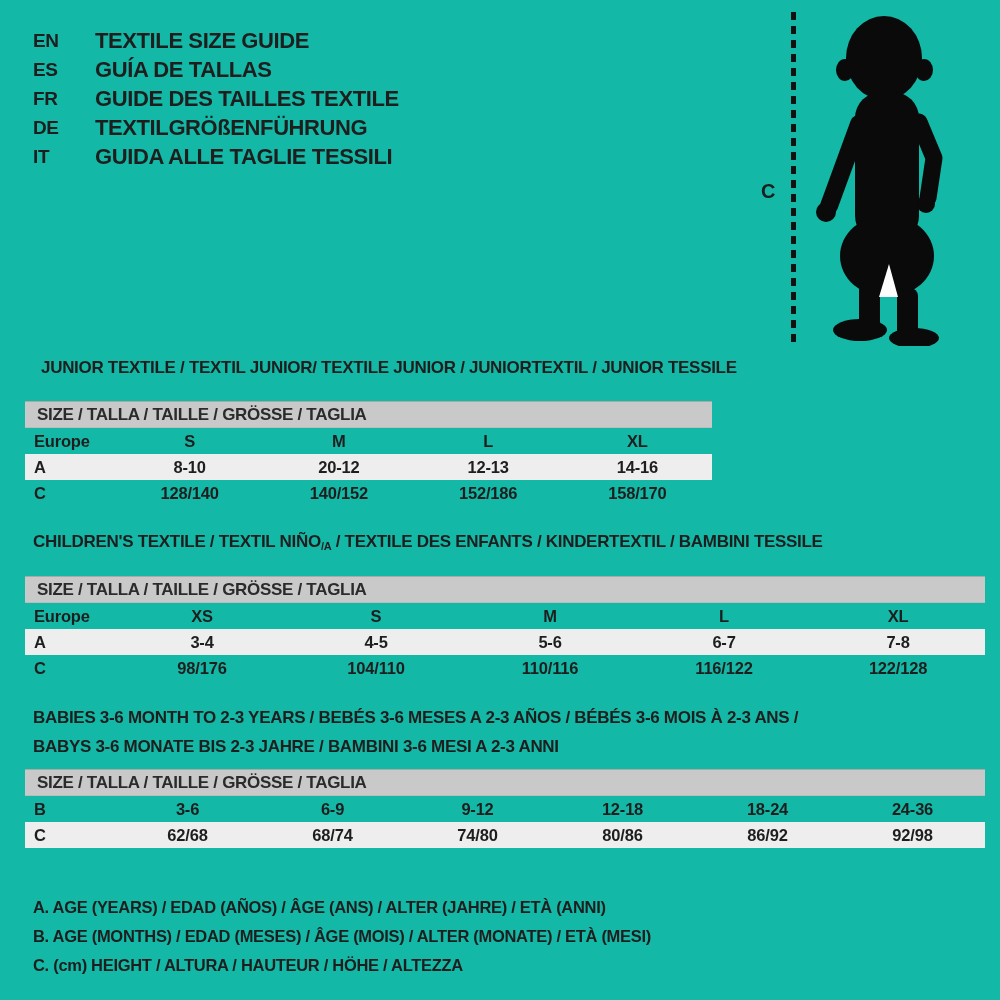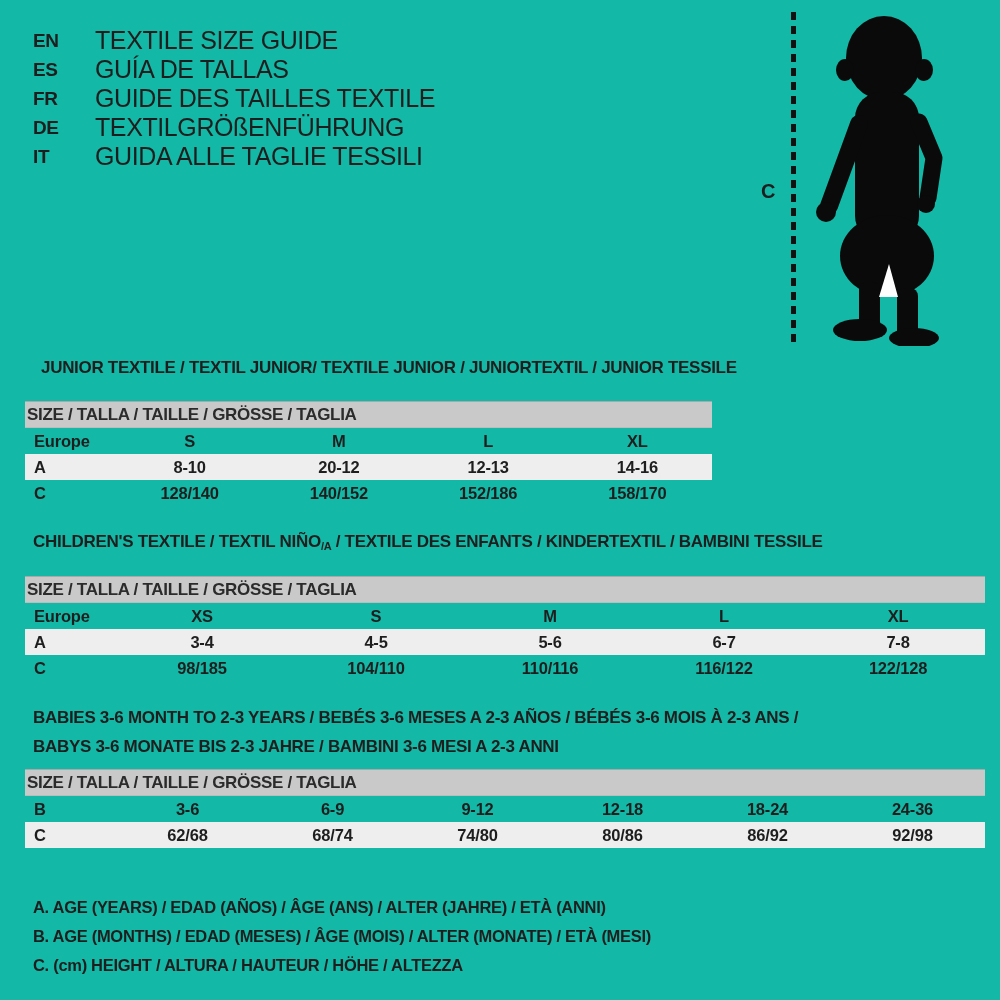--- a/index.html
+++ b/index.html
@@ -8,21 +8,21 @@
     position:relative; width:1000px; height:1000px;
     background:#14b8a6; overflow:hidden;
     font-family:"Liberation Sans","DejaVu Sans",sans-serif;
     color:#1e1e1e;
   }
 
   
   .langs { position:absolute; left:33px; top:26px; }
   .lang-row { display:flex; height:29px; align-items:center; }
   .lang-code { width:62px; font-size:19px; font-weight:700; letter-spacing:-0.4px; }
-  .lang-label { font-size:25px; font-weight:400; letter-spacing:-0.4px; white-space:nowrap; }
+  .lang-label { font-size:22px; font-weight:700; letter-spacing:-0.4px; white-space:nowrap; }
 
   
   .figure { position:absolute; left:755px; top:4px; width:218px; height:348px; }
   .height-line {
     position:absolute; left:36px; top:8px; width:5px; height:330px;
     background:repeating-linear-gradient(to bottom,#111 0 8px,transparent 8px 14px);
   }
   .height-label { position:absolute; left:6px; top:176px; font-size:20px; font-weight:700; }
   .baby-svg { position:absolute; left:52px; top:2px; }
 
@@ -31,21 +31,21 @@
     position:absolute; left:33px; font-size:17px; font-weight:700;
     letter-spacing:-0.3px; white-space:nowrap;
   }
   .sec-title.two-line { line-height:29px; white-space:normal; width:800px; }
   .sub { font-size:11px; vertical-align:-3px; font-weight:700; }
 
   .tbl { position:absolute; left:25px; }
   .bar {
     height:27px; background:#c9c9c9;
     border-top:1px solid #a9a9a9; border-bottom:1px solid #bcbcbc;
-    display:flex; align-items:center; padding-left:2px;
+    display:flex; align-items:center; padding-left:12px;
     font-size:17px; font-weight:700; color:#2b2b2b; letter-spacing:-0.3px;
   }
   .trow {
     display:grid; height:26px; align-items:center;
     font-size:16.5px; font-weight:700; letter-spacing:-0.2px;
   }
   .t1 .trow { grid-template-columns:90px repeat(4,1fr); }
   .t2 .trow { grid-template-columns:90px repeat(5,1fr); }
   .t3 .trow { grid-template-columns:90px repeat(6,1fr); }
   .cell { text-align:center; }
@@ -153,21 +153,21 @@
     <div class="trow shaded">
       <span class="cell lbl">A</span>
       <span class="cell">3-4</span>
       <span class="cell">4-5</span>
       <span class="cell">5-6</span>
       <span class="cell">6-7</span>
       <span class="cell">7-8</span>
     </div>
     <div class="trow">
       <span class="cell lbl">C</span>
-      <span class="cell">98/185</span>
+      <span class="cell">98/176</span>
       <span class="cell">104/110</span>
       <span class="cell">110/116</span>
       <span class="cell">116/122</span>
       <span class="cell">122/128</span>
     </div>
   </div>
 
   <div class="sec-title two-line" style="top:703px;">
     <div>BABIES 3-6 MONTH TO 2-3 YEARS / BEBÉS 3-6 MESES A 2-3 AÑOS / BÉBÉS 3-6 MOIS À 2-3 ANS /</div>
     <div>BABYS 3-6 MONATE BIS 2-3 JAHRE / BAMBINI 3-6 MESI A 2-3 ANNI</div>

